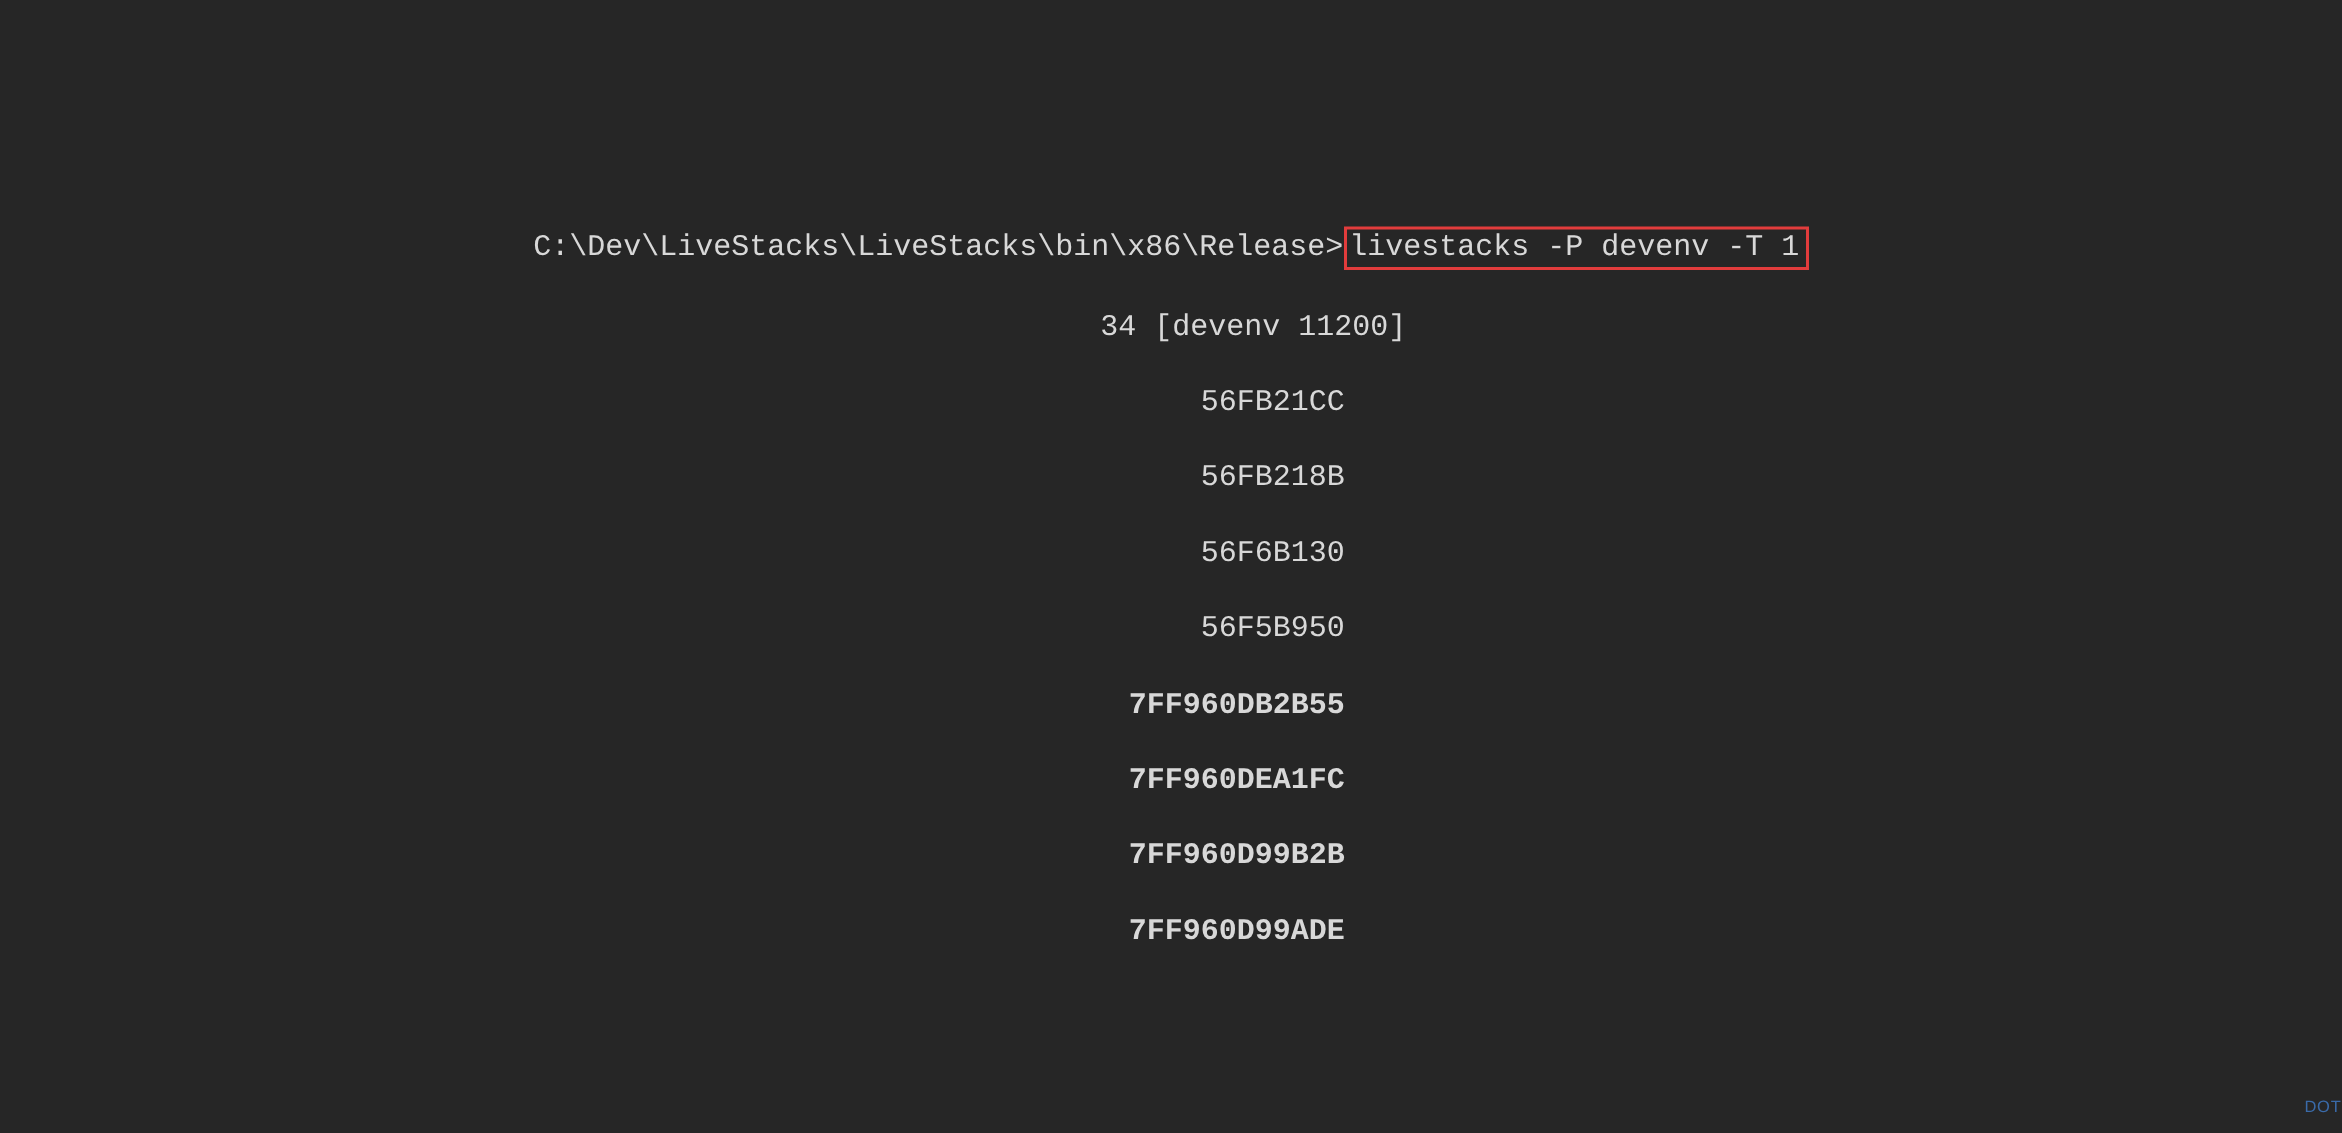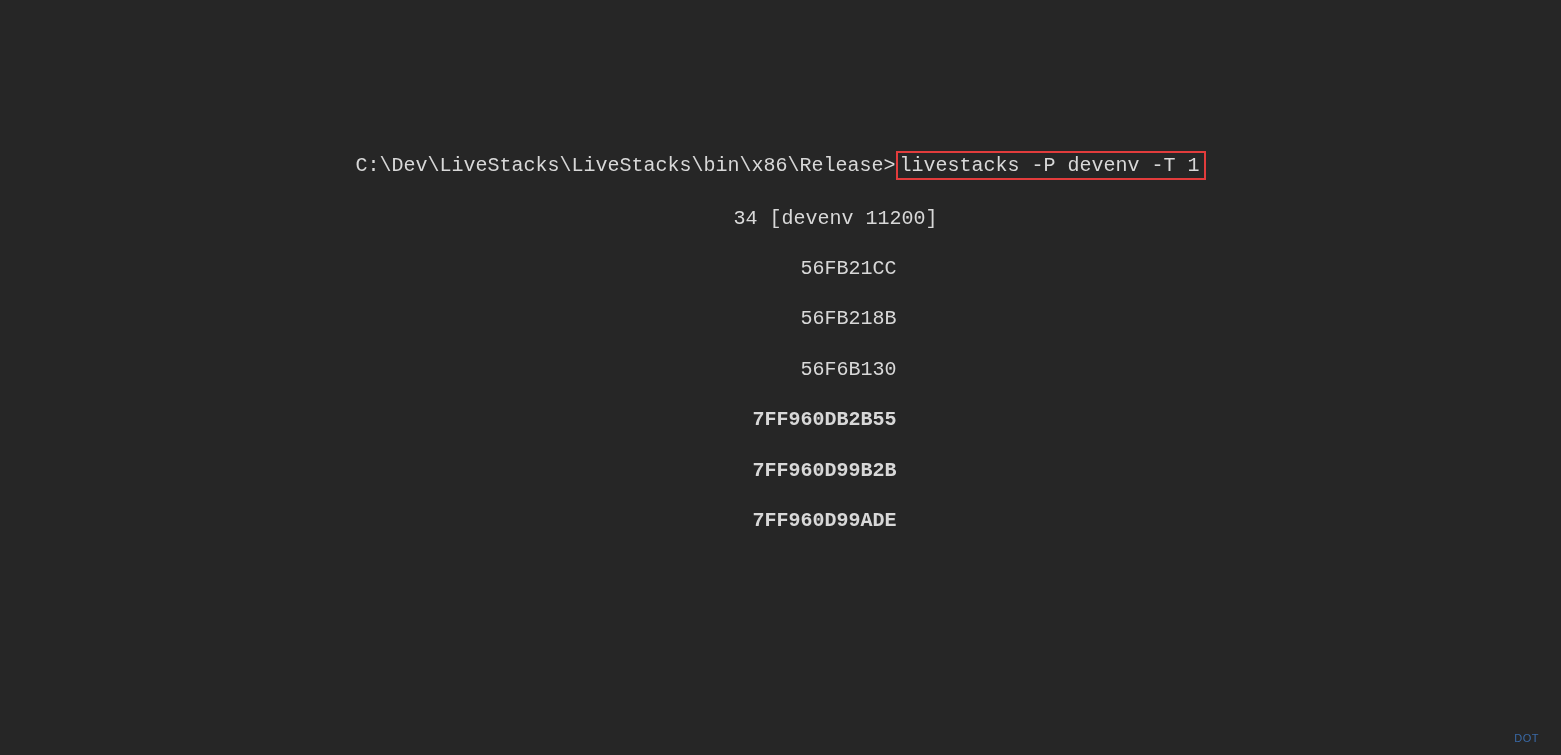--- a/index.html
+++ b/index.html
@@ -24,40 +24,42 @@
     padding: 0 4px 0 2px;
     display: inline-block;
     box-sizing: border-box;
   }
   .line { display: block; text-align: center; }
   .indent1 { padding-left: 110px; }
   .indent-hex-short { padding-left: 136px; }
   .indent-hex-long { padding-left: 88px; font-weight: bold; }
   .bottom-right {
     position: absolute;
-    right: 22px;
+    right: 0;
     bottom: 4px;
     color: #3a6aa8;
     font-size: 11px;
     font-family: Arial, sans-serif;
     letter-spacing: 0.5px;
   }
 </style>
 </head>
 <body>
 
 
 
 <div class="terminal">
 <span class="line"><span>C:\Dev\LiveStacks\LiveStacks\bin\x86\Release&gt;</span><span class="highlight-box"><span>livestacks -P devenv -T 1</span></span></span>
 <span class="line indent1">34 [devenv 11200]</span>
 <span class="line indent-hex-short">56FB21CC</span>
 <span class="line indent-hex-short">56FB218B</span>
 <span class="line indent-hex-short">56F6B130</span>
+<span class="line indent-hex-short">56F5B950</span>
 <span class="line indent-hex-long">7FF960DB2B55</span>
+<span class="line indent-hex-long">7FF960DEA1FC</span>
 <span class="line indent-hex-long">7FF960D99B2B</span>
 <span class="line indent-hex-long">7FF960D99ADE</span>
 
 
 
 
 
 
 
 

